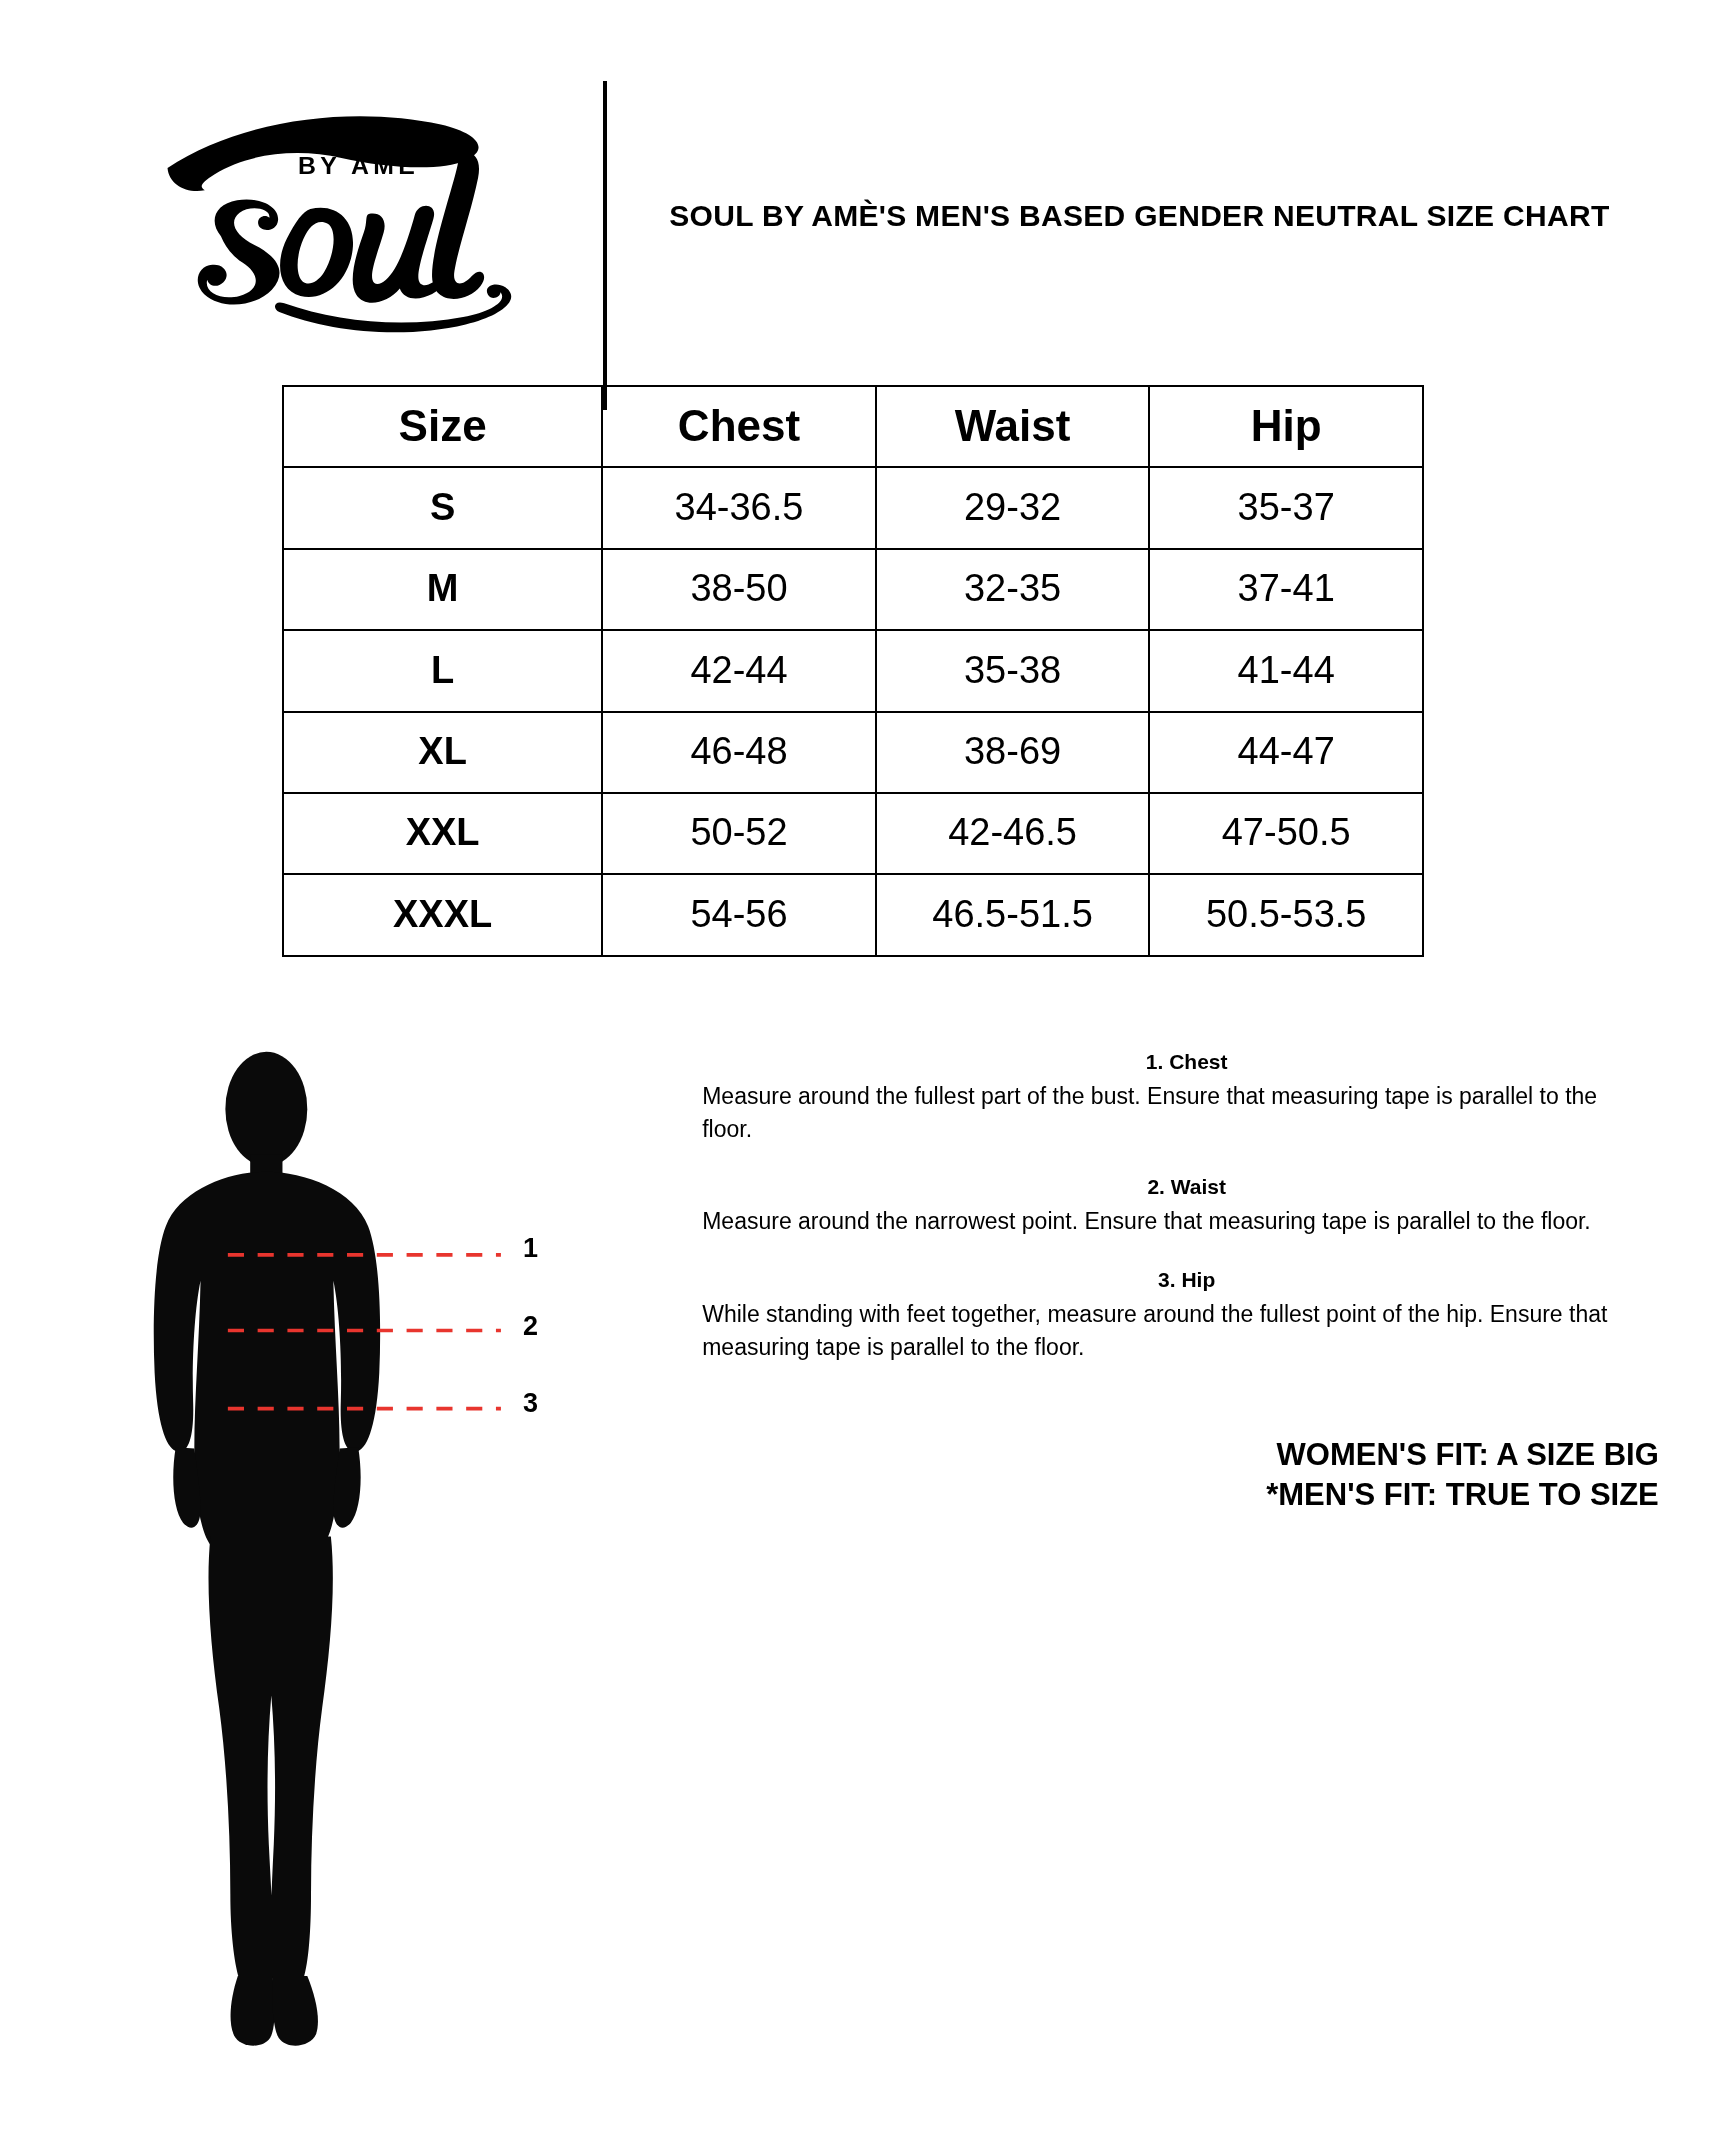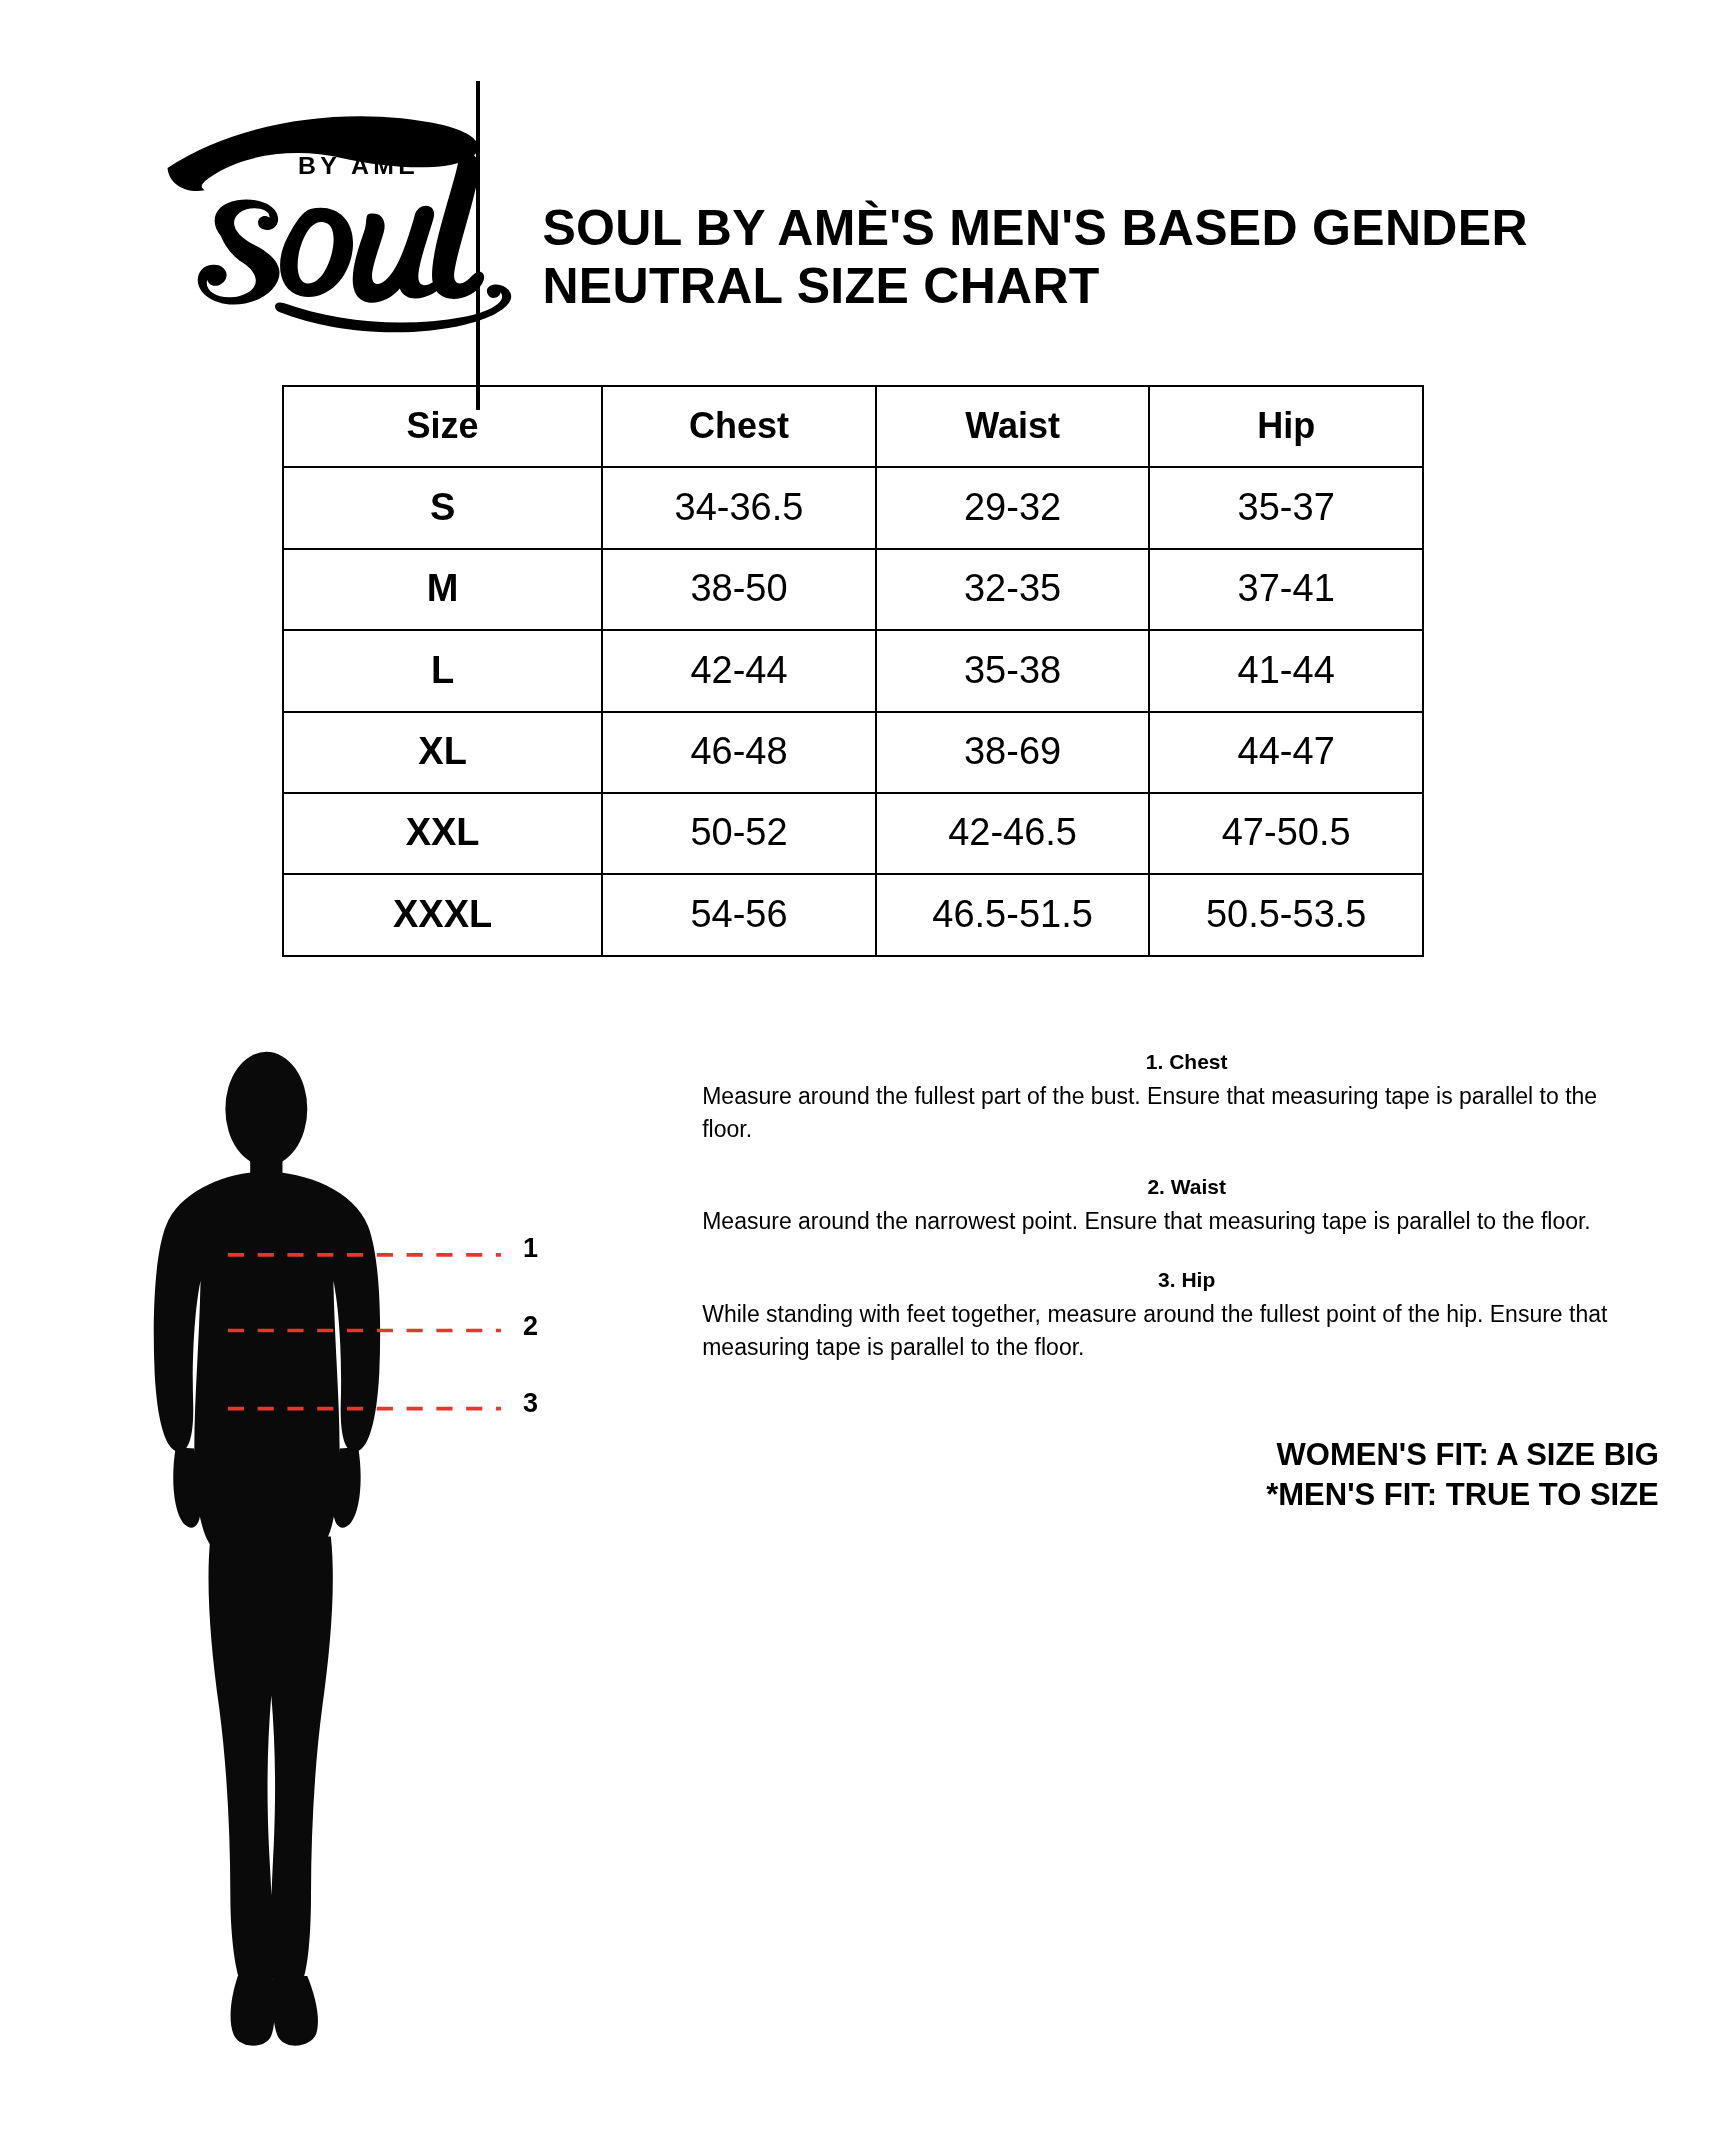--- a/index.html
+++ b/index.html
@@ -37,21 +37,21 @@
   .header-divider {
     width: 4.3px;
     background: #000;
     height: 329px;
     margin-top: 6.2px;
     flex: none;
   }
   .header-title {
     padding-left: 62px;
     padding-top: 124px;
-    font-size: 50px;
+    font-size: 30px;
     font-weight: bold;
     line-height: 1.16;
     letter-spacing: 0.3px;
   }
 
   
   .table-wrap {
     margin: 37px 0 0 282px;
     width: 1142px;
   }
@@ -65,21 +65,21 @@
     border: 2.5px solid #000;
     text-align: center;
     font-size: 38px;
     font-weight: bold;
     padding: 10px 2.5px 12.4px 2.5px;
     height: 57px;
     line-height: 1;
     white-space: nowrap;
   }
   table.size-table th {
-    font-size: 36px;
+    font-size: 44px;
   }
   table.size-table td.val {
     font-weight: normal;
   }
   table.size-table col.c-size { width: 28%; }
   table.size-table col.c-chest { width: 24%; }
   table.size-table col.c-waist { width: 24%; }
   table.size-table col.c-hip { width: 24%; }
 
   

